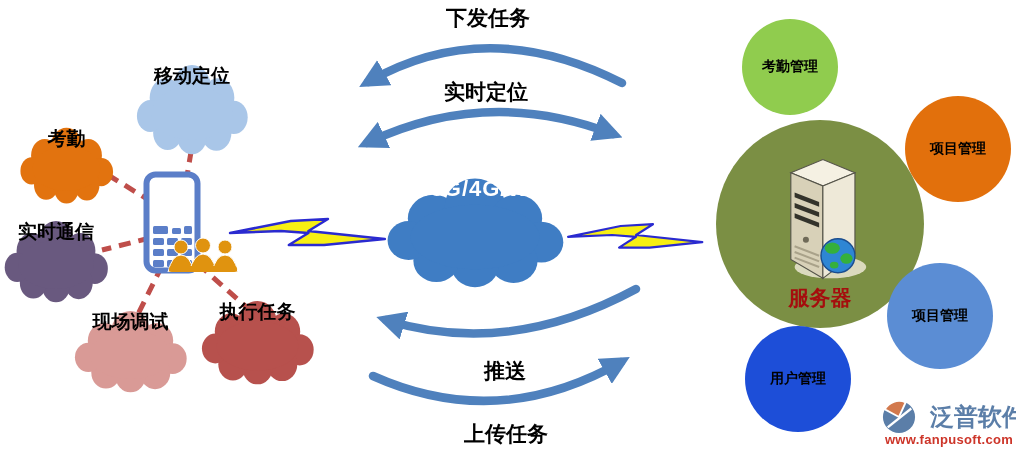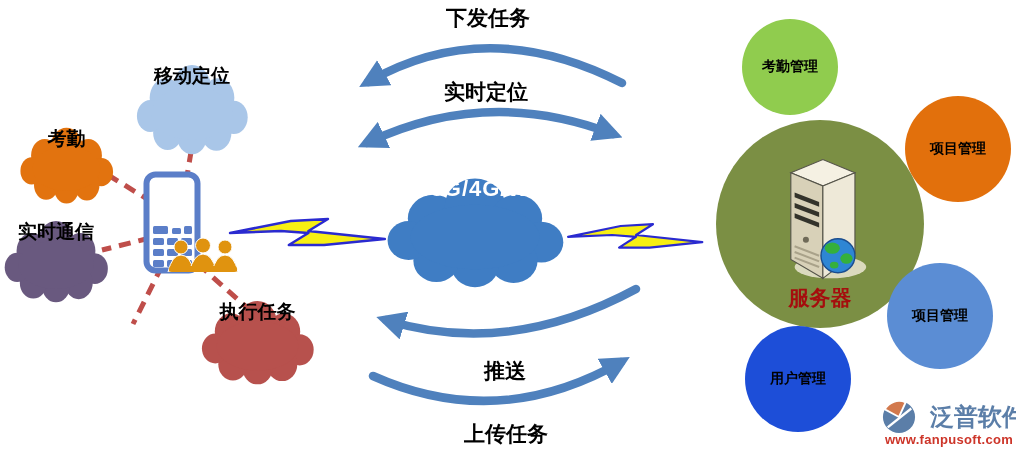--- a/index.html
+++ b/index.html
@@ -94,20 +94,26 @@
     <span class="cloud-label">考勤</span>
   </div>
 
   <div class="cloud" style="left: 2px; top: 219px; width: 108px; height: 84px; color: rgb(105, 89, 127);">
     <svg class="cloud-shape" viewBox="0 0 200 132" preserveAspectRatio="none">
         <use href="#cloudShape" fill="currentColor"></use>
       </svg>
     <span class="cloud-label">实时通信</span>
   </div>
 
+  <div class="cloud" style="left: 72px; top: 309px; width: 117px; height: 84px; color: rgb(217, 154, 150);">
+    <svg class="cloud-shape" viewBox="0 0 200 132" preserveAspectRatio="none">
+        <use href="#cloudShape" fill="currentColor"></use>
+      </svg>
+    <span class="cloud-label">现场调试</span>
+  </div>
 
   <div class="cloud" style="left: 199px; top: 299px; width: 117px; height: 86px; color: rgb(183, 81, 77);">
     <svg class="cloud-shape" viewBox="0 0 200 132" preserveAspectRatio="none">
         <use href="#cloudShape" fill="currentColor"></use>
       </svg>
     <span class="cloud-label">执行任务</span>
   </div>
 
   <div class="cloud net-cloud" style="left: 383px; top: 176px; width: 184px; height: 112px; color: rgb(63, 125, 196);">
     <svg class="cloud-shape" viewBox="0 0 200 132" preserveAspectRatio="none">

